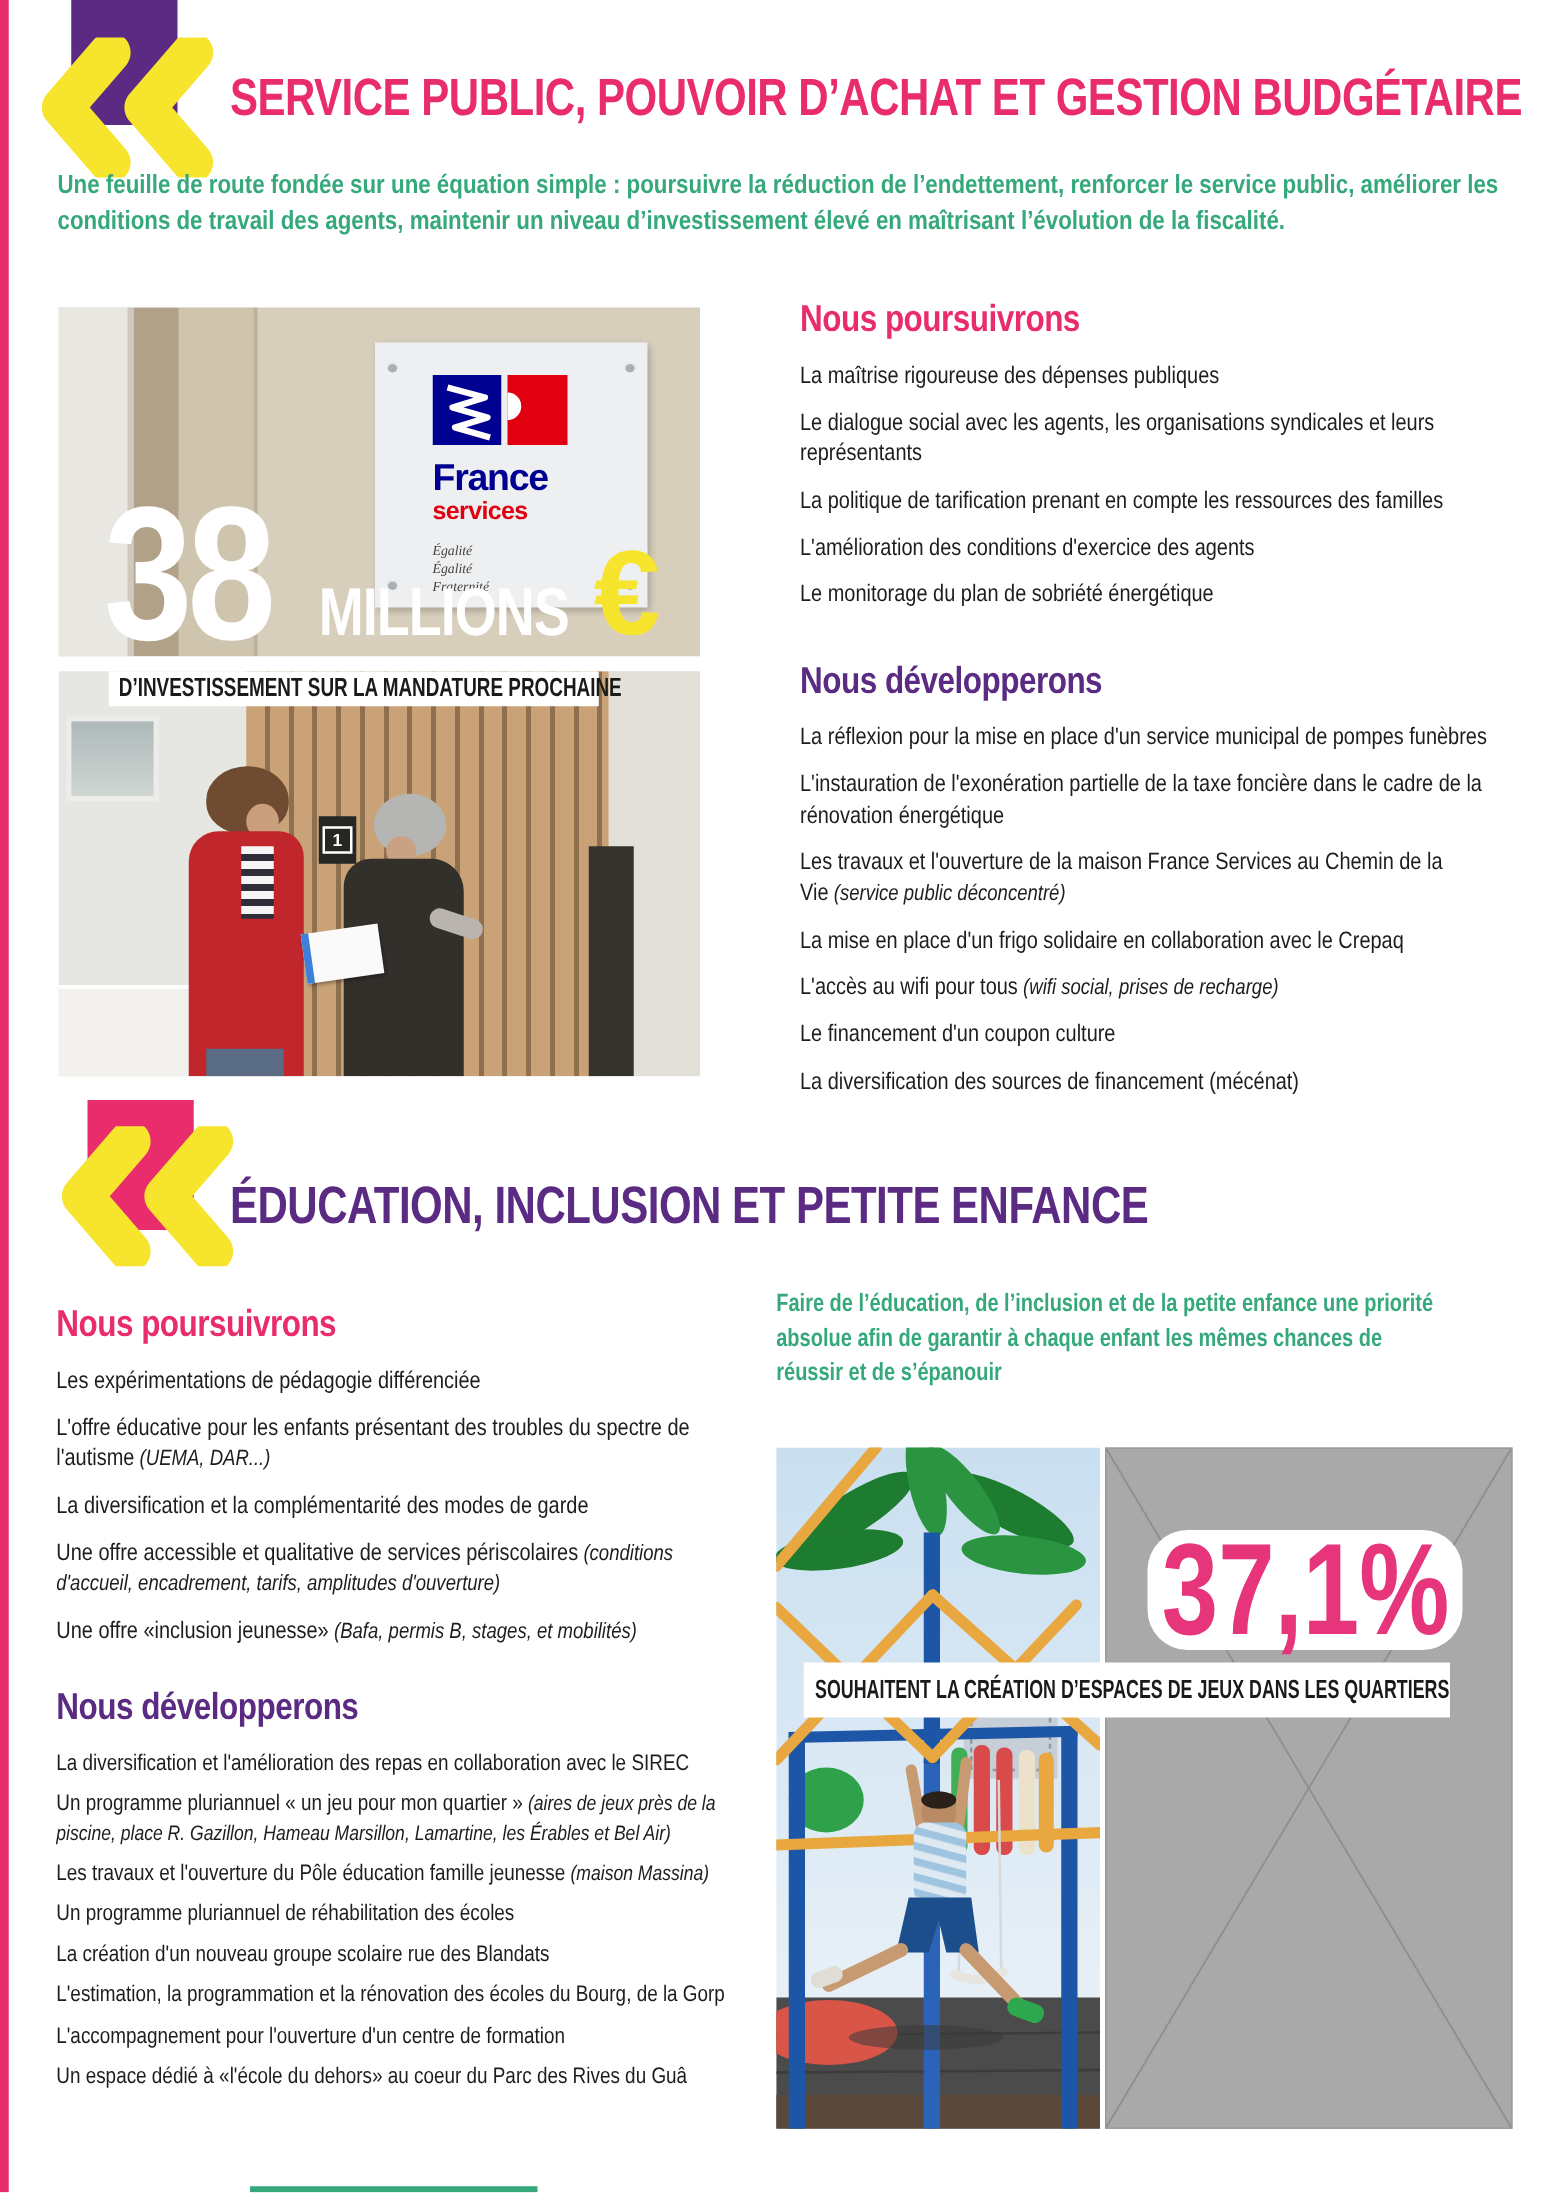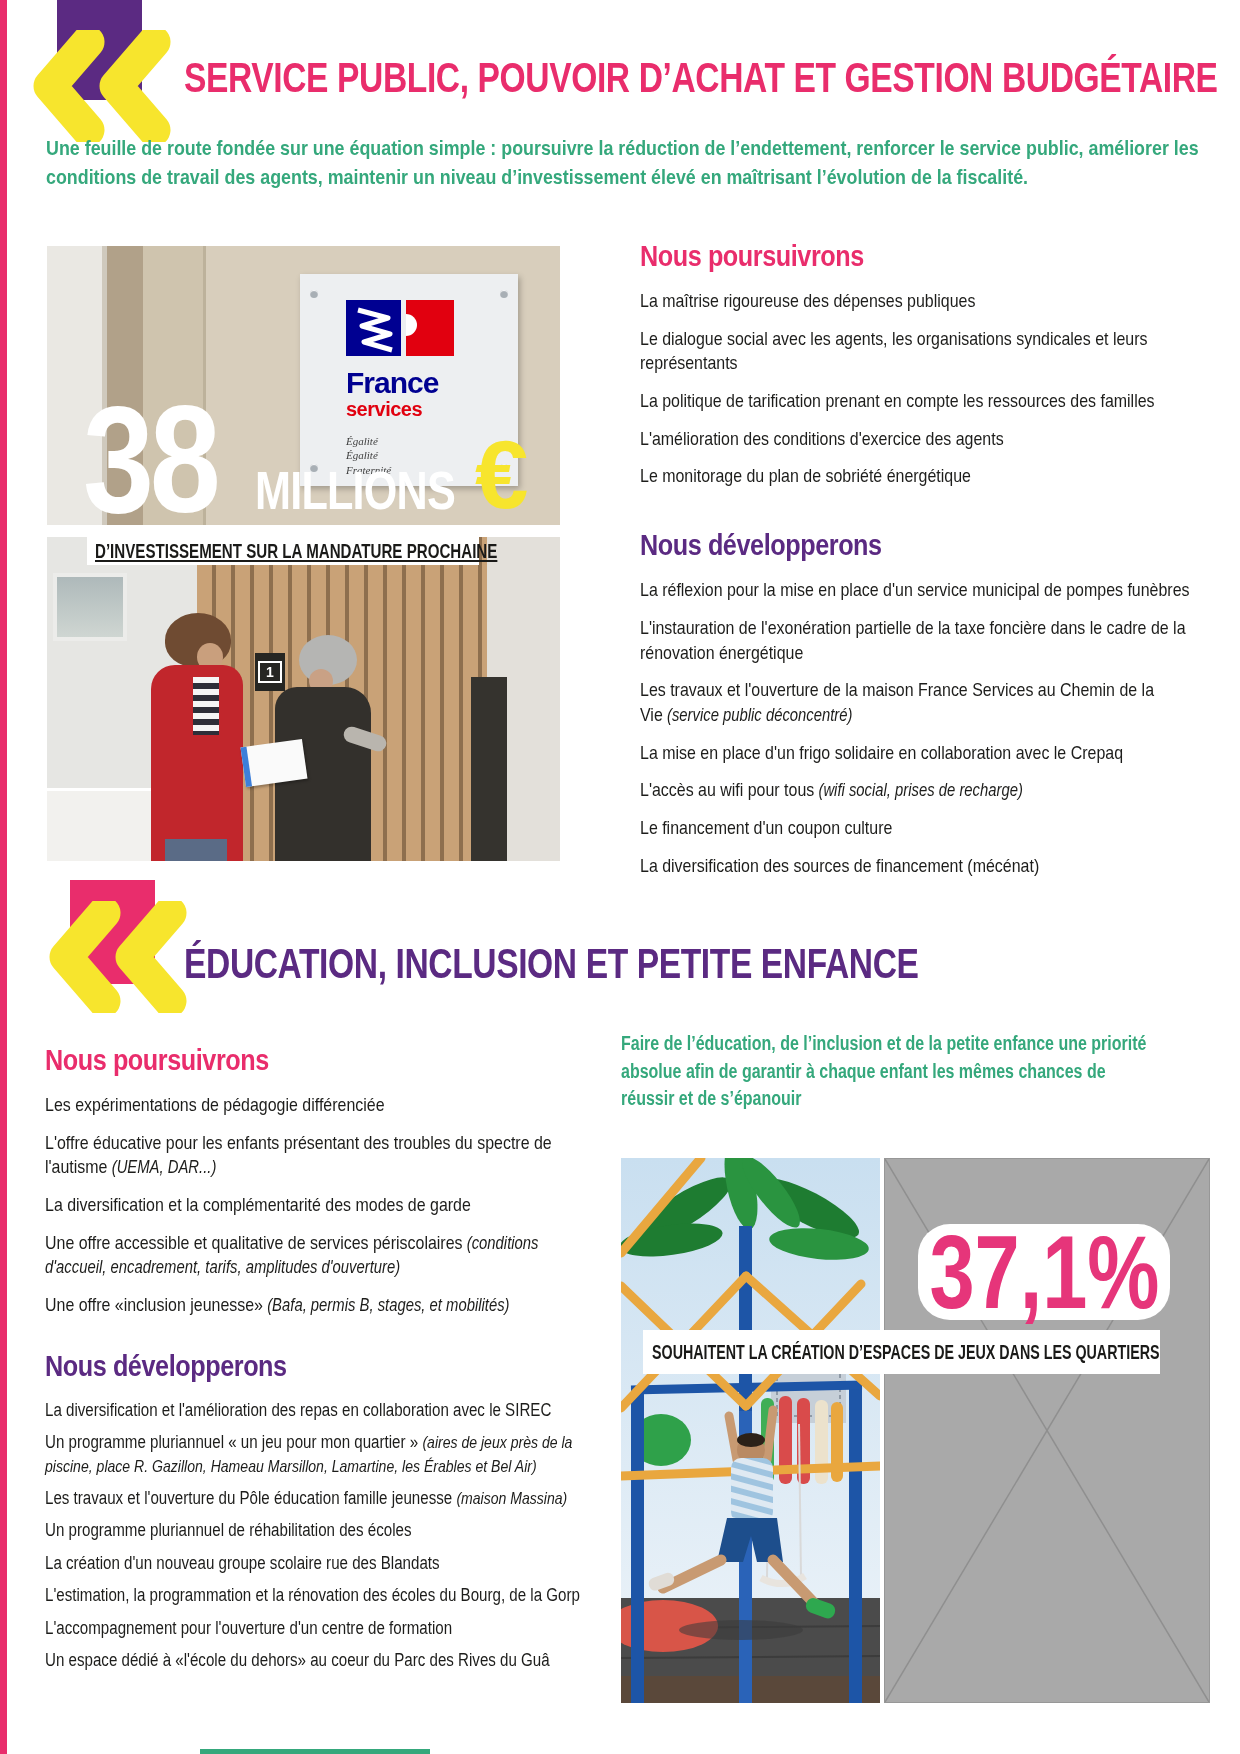--- a/index.html
+++ b/index.html
@@ -75,21 +75,21 @@
   .p2-hair2{position:absolute;left:252px;top:98px;width:58px;height:50px;border-radius:50%;background:#b5b5b3;}
   .p2-face2{position:absolute;left:262px;top:132px;width:24px;height:24px;border-radius:50%;background:#c9a185;}
   .p2-body2{position:absolute;left:228px;top:150px;width:96px;height:174px;border-radius:22px 26px 0 0;background:#33302c;}
   .p2-arm2{position:absolute;left:296px;top:194px;width:44px;height:16px;border-radius:8px;background:#b9b5ae;transform:rotate(18deg);}
   .p2-leaflet{position:absolute;left:196px;top:206px;width:56px;height:40px;background:#fafafa;transform:rotate(-8deg);
               box-shadow:1px 2px 3px rgba(0,0,0,.3);border-left:6px solid #3d7fd9;}
   .roomsign{position:absolute;left:208px;top:116px;width:30px;height:38px;background:#262623;display:flex;
             align-items:center;justify-content:center;}
   .roomsign span{border:2px solid #fff;color:#fff;font-size:14px;font-weight:bold;padding:1px 6px;line-height:1.2;}
   .capband1{position:absolute;left:40px;top:0;width:392px;height:28px;background:#fff;display:flex;align-items:center;
-            padding-left:8px;box-sizing:border-box;font-weight:bold;font-size:21px;color:#1a1a18;text-decoration:underline;}
+            padding-left:8px;box-sizing:border-box;font-weight:bold;font-size:21px;color:#1a1a18;}
 
   
   .imgblock{position:absolute;left:621px;top:1158px;width:589px;height:545px;}
   .photo3{position:absolute;left:0;top:0;width:259px;height:545px;}
   .grayph{position:absolute;left:263px;top:0;width:326px;height:545px;background:#a9a9a9;border:1px solid #979797;box-sizing:border-box;}
   .grayph svg{display:block;width:100%;height:100%;}
   .statband2{position:absolute;left:297px;top:66px;width:252px;height:96px;background:#fff;display:flex;
              align-items:center;justify-content:center;border-radius:32px;}
   .pct{font-size:104px;font-weight:bold;color:#e6357a;line-height:1;transform-origin:50% 50%;}
   .capband2{position:absolute;left:22px;top:172px;width:517px;background:#fff;padding:6px 0 7px 9px;box-sizing:border-box;

